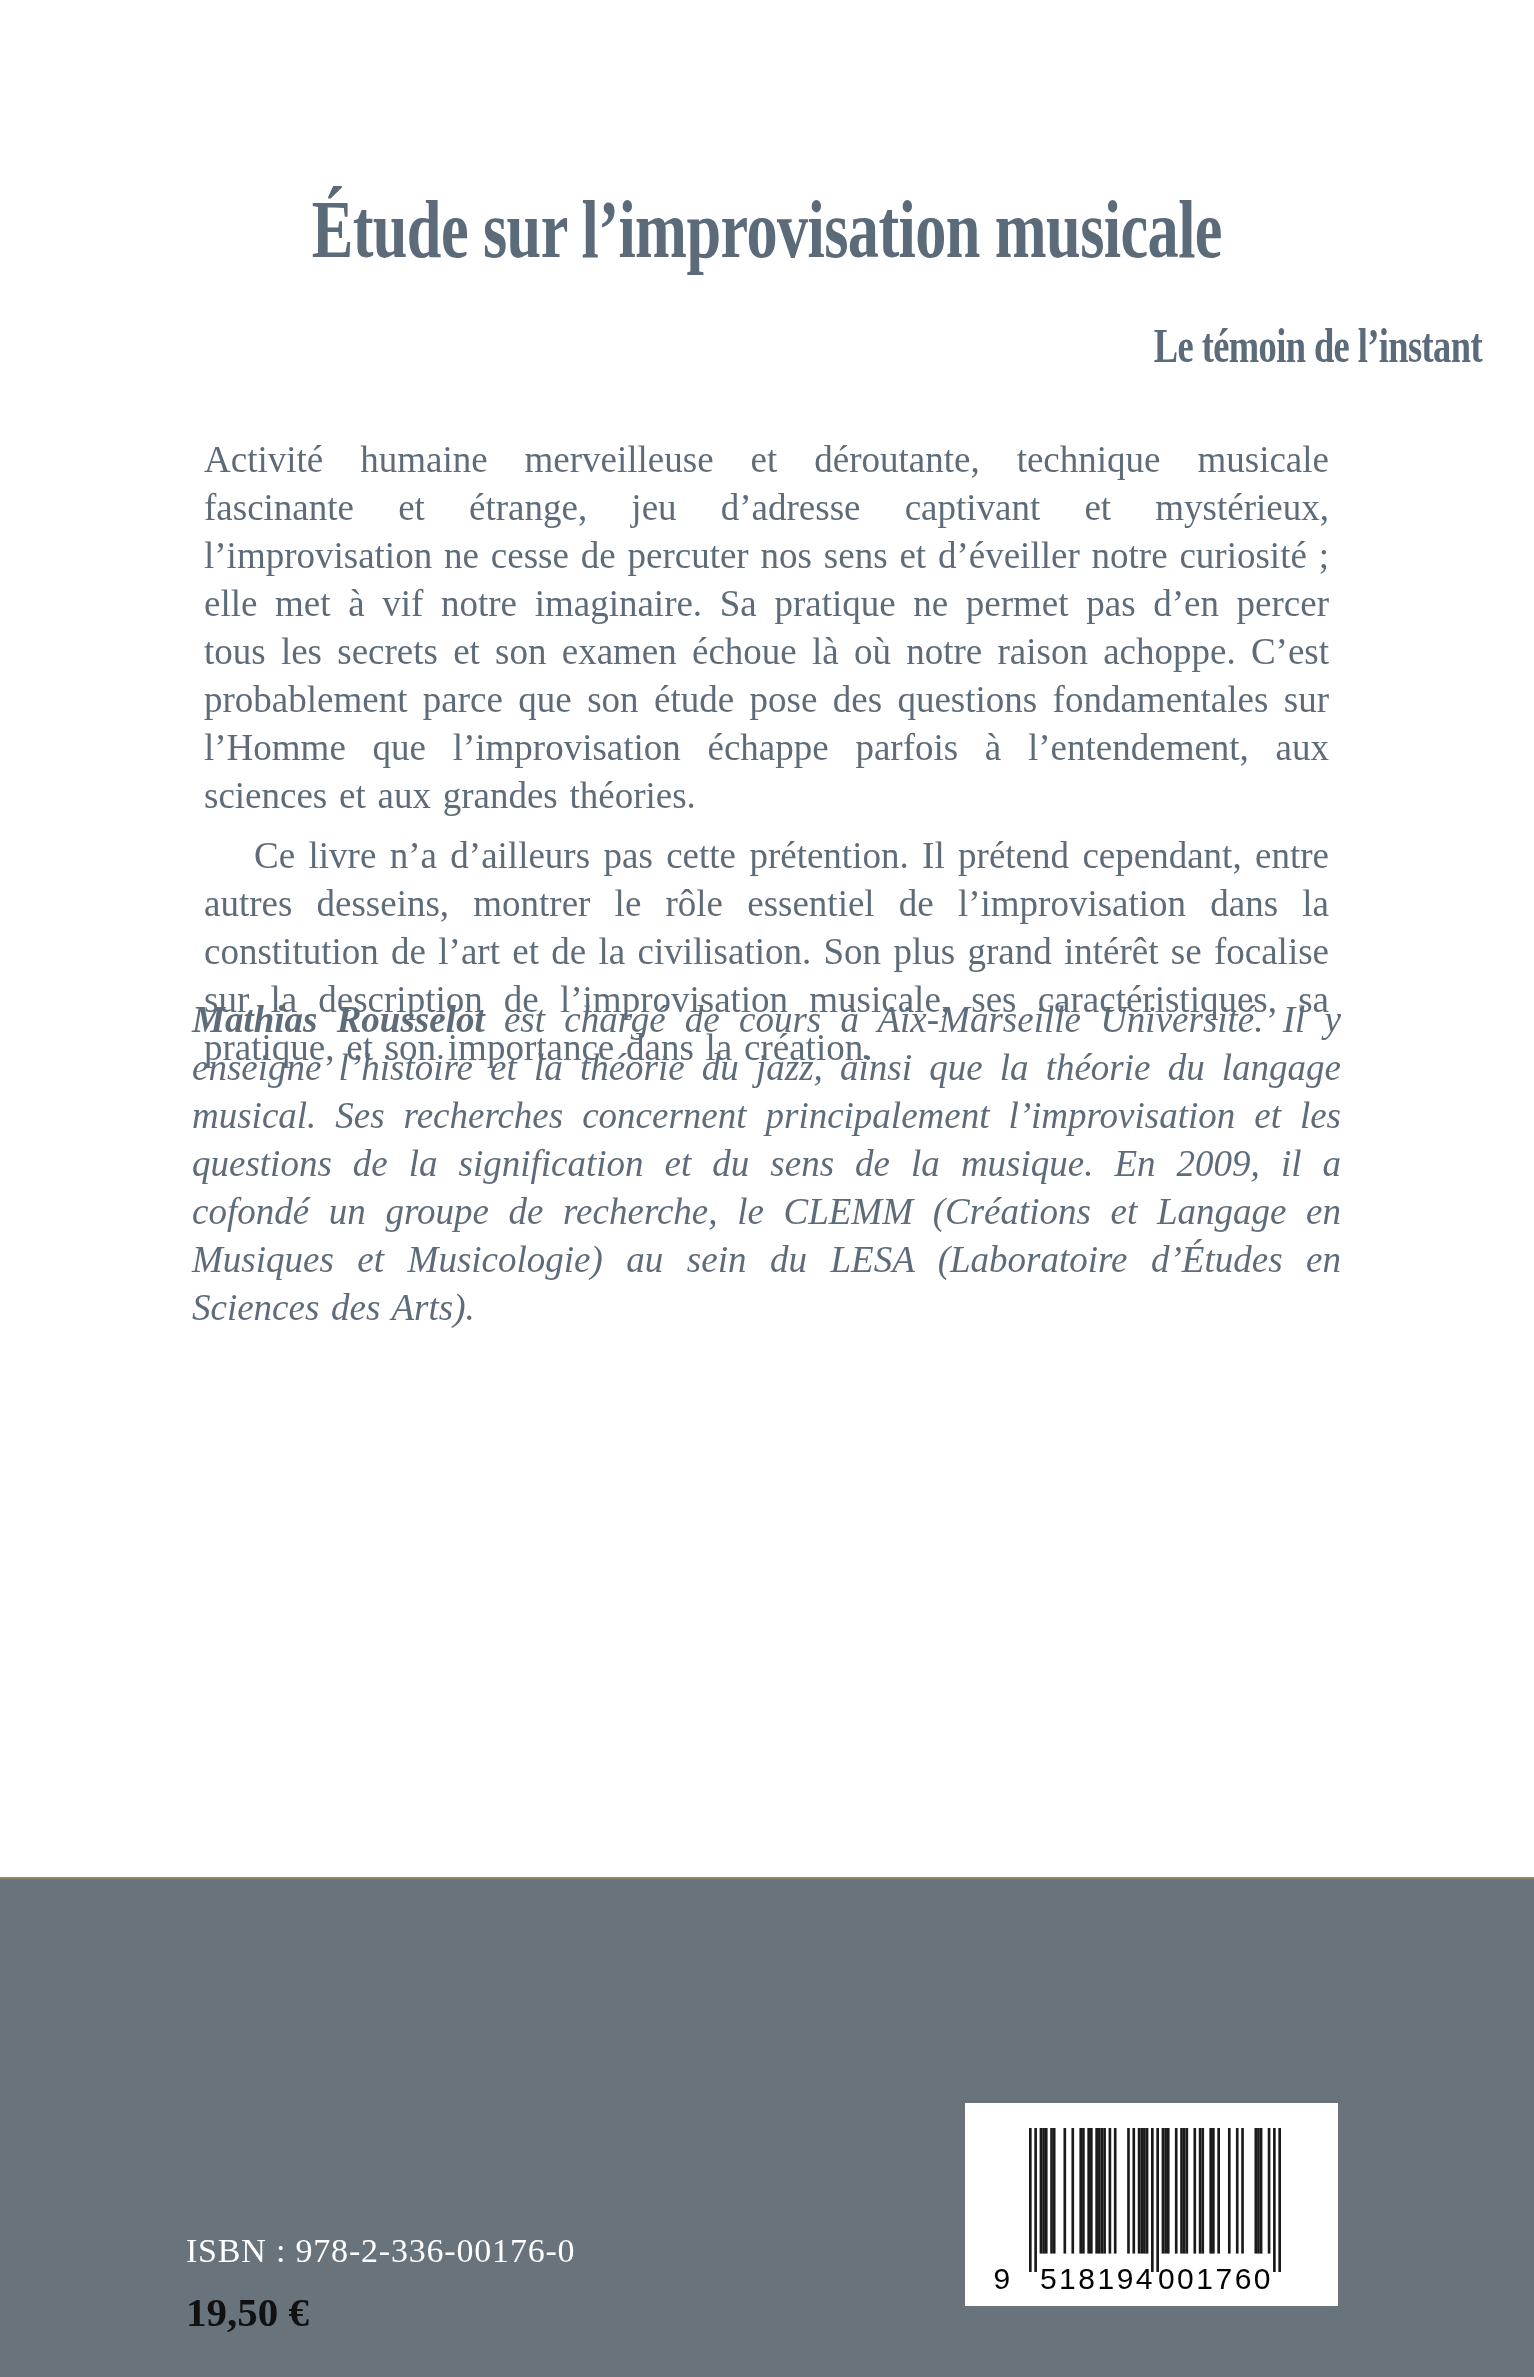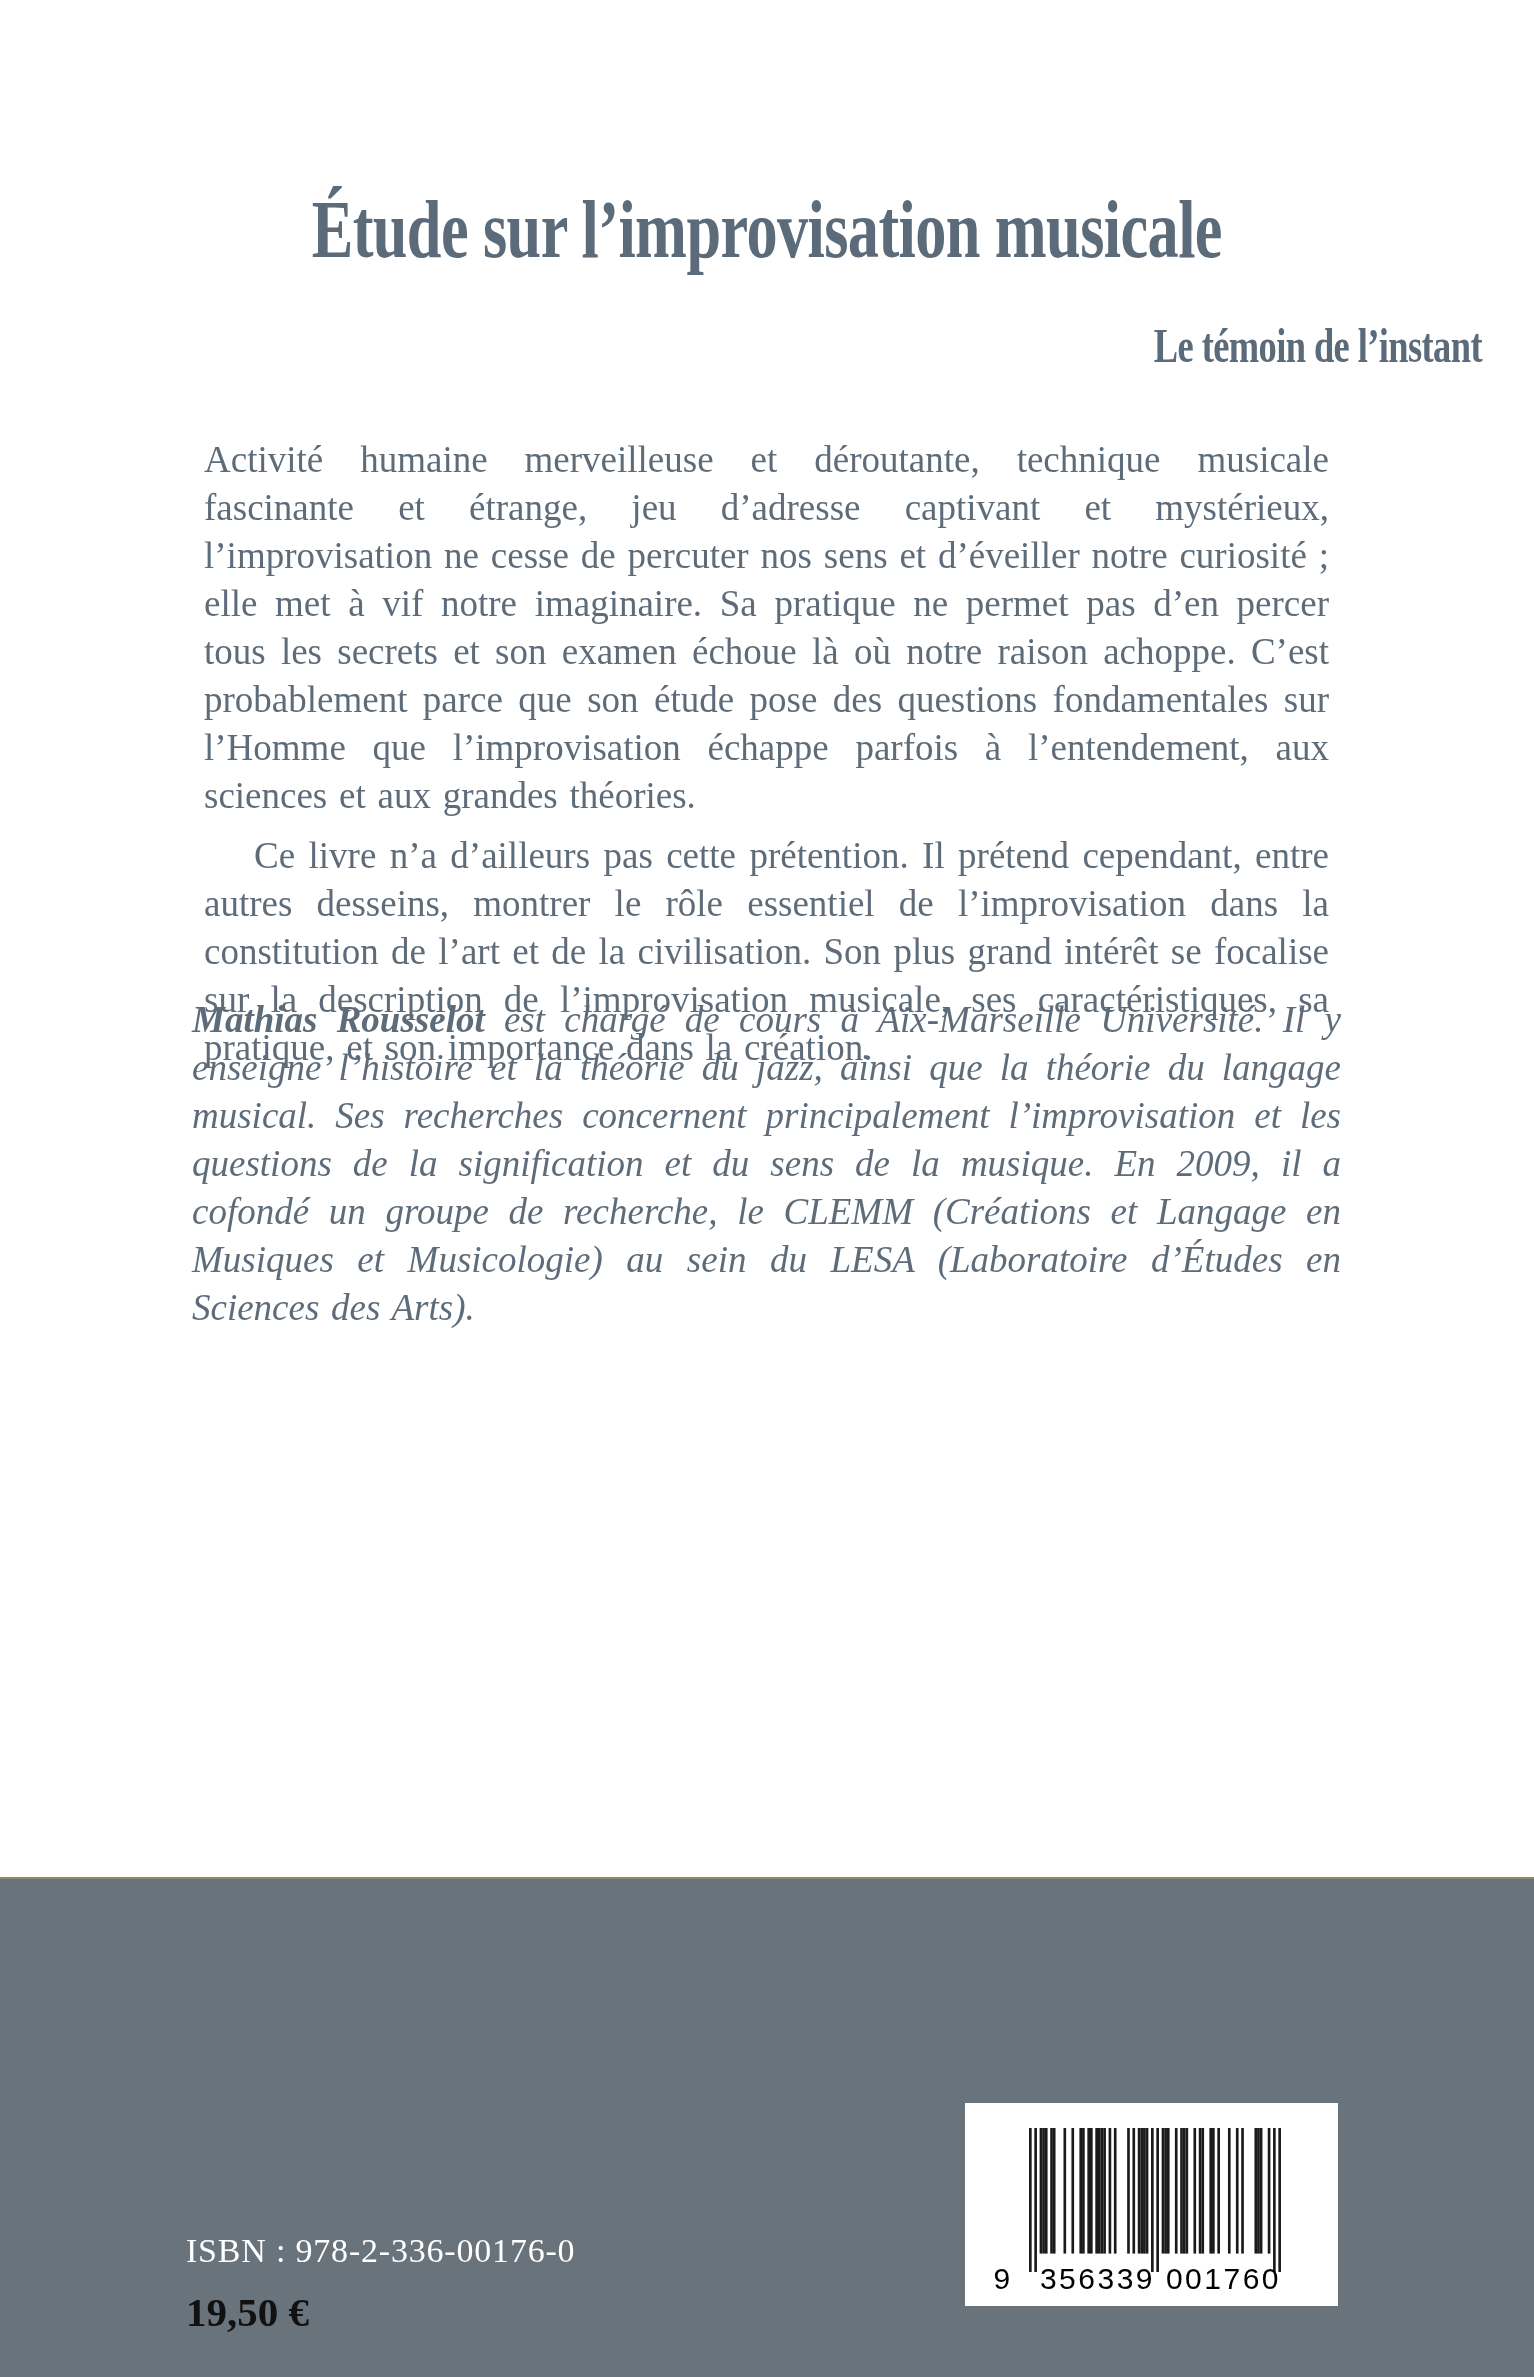--- a/index.html
+++ b/index.html
@@ -63,21 +63,21 @@
     width:252px; height:144px;
     display:block;
   }
   .barcode-digits {
     position:absolute; left:0; top:159px; width:373px; height:37px;
     font-family:"Liberation Sans", sans-serif;
     font-size:30px; color:#000;
   }
   .barcode-digits .d-first { position:absolute; left:28.5px; }
   .barcode-digits .d-left  { position:absolute; left:74px;  width:117px; text-align:center; letter-spacing:2.5px; }
-  .barcode-digits .d-right { position:absolute; left:200px; width:117px; text-align:center; letter-spacing:2.5px; }
+  .barcode-digits .d-right { position:absolute; left:192px; width:117px; text-align:center; letter-spacing:2.5px; }
 </style>
 </head>
 <body>
 
 <div class="cover">
 
   <h1 class="title"><span class="cond">Étude sur l’improvisation musicale</span></h1>
 
   <h2 class="subtitle"><span class="cond">Le témoin de l’instant</span></h2>
 
@@ -141,20 +141,20 @@
           <rect x="240" y="0" width="3" height="150" fill="#1a1a1a"></rect>
           <rect x="255" y="0" width="3" height="150" fill="#1a1a1a"></rect>
           <rect x="258" y="0" width="3" height="150" fill="#1a1a1a"></rect>
           <rect x="261" y="0" width="3" height="150" fill="#1a1a1a"></rect>
           <rect x="270" y="0" width="3" height="150" fill="#1a1a1a"></rect>
           <rect x="276" y="0" width="3" height="172" fill="#1a1a1a"></rect>
           <rect x="282" y="0" width="3" height="172" fill="#1a1a1a"></rect>
         </svg>
       <div class="barcode-digits">
         <span class="d-first">9</span>
-        <span class="d-left">356339</span>
+        <span class="d-left">518194</span>
         <span class="d-right">001760</span>
       </div>
     </div>
   </footer>
 
 </div>
 
 
 </body></html>

